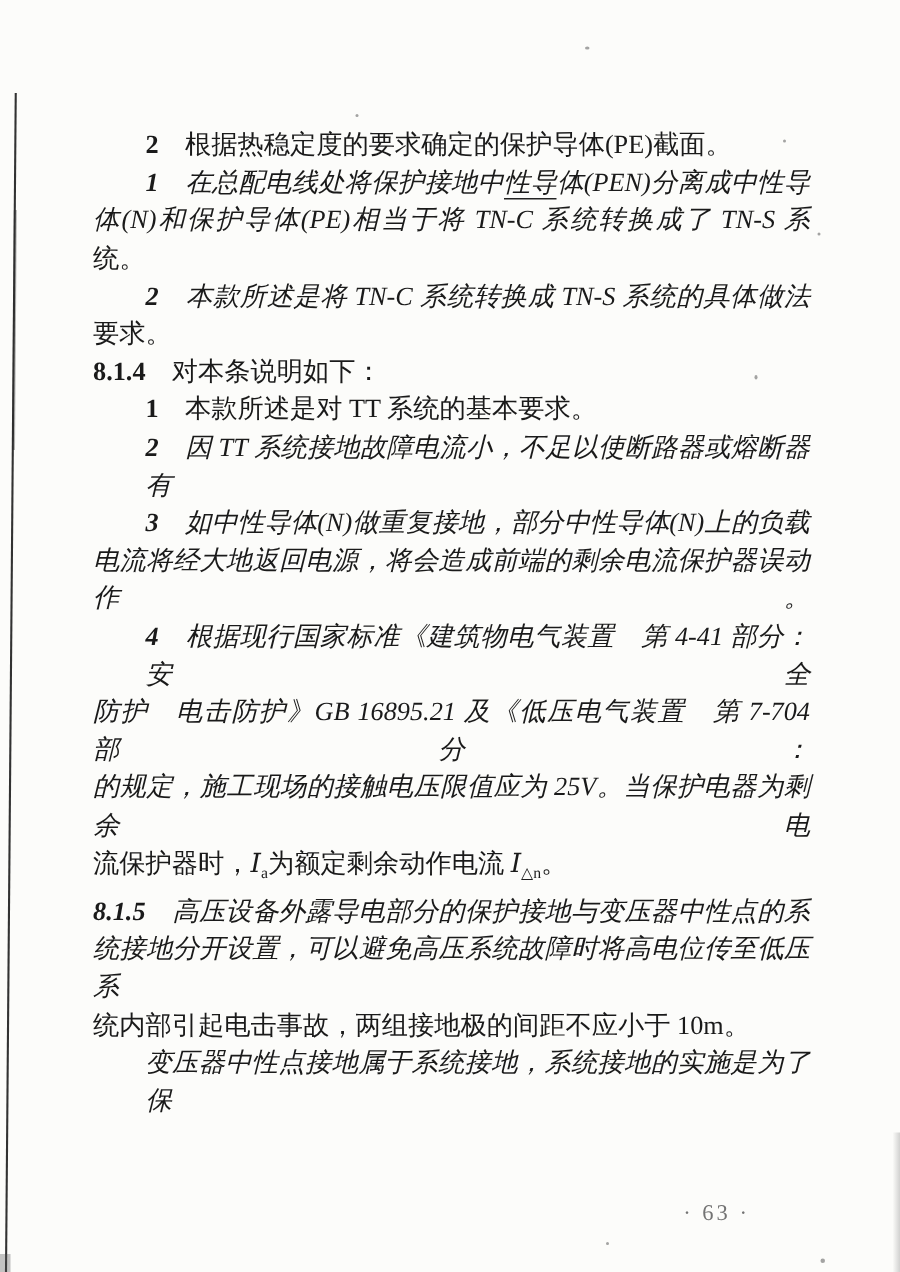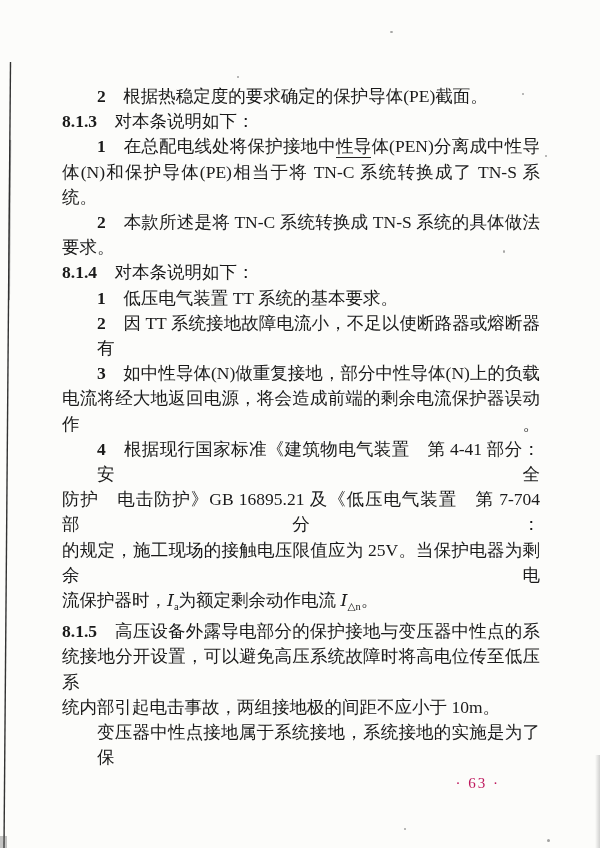--- a/index.html
+++ b/index.html
@@ -6,30 +6,30 @@
   body{width:600px;height:848px;background:#fbfbf8;}
   .page{
     position:relative;width:600px;height:848px;background:#fcfcfa;overflow:hidden;
     font-family:"Liberation Serif","DejaVu Serif",serif;
   }
   .content{position:absolute;left:62px;top:84px;width:478px;}
   .line{
     font-size:17.5px;line-height:25.2px;color:#1a1a1a;
     text-align:justify;text-align-last:left;white-space:normal;
   }
-  .line.fill{text-align-last:justify;}
+  .line.fill{text-align-last:justify;font-style:italic;}
   .line.ind2{padding-left:35px;}
   .seg-n{font-weight:bold;}
   .seg-t{font-weight:normal;}
   .seg-u{border-bottom:1.6px solid #222;padding-bottom:0.5px;}
   .seg-i{font-style:italic;font-family:"DejaVu Serif","Liberation Serif",serif;}
   .seg-s{font-size:10.5px;vertical-align:-4px;}
   .pagenum{
-    position:absolute;top:775px;right:100px;
-    font-size:15px;letter-spacing:2px;color:#be185d;
+    position:absolute;top:801px;right:100px;
+    font-size:15px;letter-spacing:2px;color:#737373;
   }
   .edge-line-svg{position:absolute;left:0;top:0;pointer-events:none;}
   .speck{position:absolute;background:#4a4a4a;border-radius:50%;opacity:.5;}
   .edge-shade{
     position:absolute;right:0;top:755px;width:5px;height:93px;
     background:linear-gradient(to left, rgba(110,110,110,.3), rgba(110,110,110,0));
   }
   .corner-smudge{
     position:absolute;left:0;top:836px;width:7px;height:12px;
     background:rgba(90,90,90,.35);
@@ -40,28 +40,27 @@
 
 <div class="page">
 
   <svg class="edge-line-svg" width="600" height="848" viewBox="0 0 600 848" aria-hidden="true">
     <line x1="10.5" y1="62" x2="4" y2="848" stroke="#1d1d1d" stroke-width="1.4" opacity="0.9"></line>
     <line x1="10.2" y1="140" x2="9" y2="300" stroke="#2a2a2a" stroke-width="2" opacity="0.35"></line>
   </svg>
 
   <div class="content">
       <div class="line ind2"><span class="seg-n">2</span><span class="seg-t">　根据热稳定度的要求确定的保护导体(PE)截面。</span></div>
-      <div class="line"><span class="seg-n">8.1.3</span><span class="seg-t">　对本条说明如下：</span></div>
       <div class="line ind2 fill"><span class="seg-n">1</span><span class="seg-t">　在总配电线处将保护接地中</span><span class="seg-u">性导</span><span class="seg-t">体(PEN)分离成中性导</span></div>
       <div class="line fill"><span class="seg-t">体(N)和保护导体(PE)相当于将 TN-C 系统转换成了 TN-S 系</span></div>
       <div class="line"><span class="seg-t">统。</span></div>
       <div class="line ind2 fill"><span class="seg-n">2</span><span class="seg-t">　本款所述是将 TN-C 系统转换成 TN-S 系统的具体做法</span></div>
       <div class="line"><span class="seg-t">要求。</span></div>
       <div class="line"><span class="seg-n">8.1.4</span><span class="seg-t">　对本条说明如下：</span></div>
-      <div class="line ind2"><span class="seg-n">1</span><span class="seg-t">　低压电气装置 TT 系统的基本要求。</span></div>
+      <div class="line ind2"><span class="seg-n">1</span><span class="seg-t">　本款所述是对 TT 系统的基本要求。</span></div>
       <div class="line ind2 fill"><span class="seg-n">2</span><span class="seg-t">　因 TT 系统接地故障电流小，不足以使断路器或熔断器有</span></div>
       <div class="line ind2 fill"><span class="seg-n">3</span><span class="seg-t">　如中性导体(N)做重复接地，部分中性导体(N)上的负载</span></div>
       <div class="line fill"><span class="seg-t">电流将经大地返回电源，将会造成前端的剩余电流保护器误动作。</span></div>
       <div class="line ind2 fill"><span class="seg-n">4</span><span class="seg-t">　根据现行国家标准《建筑物电气装置　第 4-41 部分：安全</span></div>
       <div class="line fill"><span class="seg-t">防护　电击防护》GB 16895.21 及《低压电气装置　第 7-704 部分：</span></div>
       <div class="line fill"><span class="seg-t">的规定，施工现场的接触电压限值应为 25V。当保护电器为剩余电</span></div>
       <div class="line"><span class="seg-t">流保护器时，</span><span class="seg-i">I</span><span class="seg-s">a</span><span class="seg-t">为额定剩余动作电流 </span><span class="seg-i">I</span><span class="seg-s">△n</span><span class="seg-t">。</span></div>
       <div class="line fill"><span class="seg-n">8.1.5</span><span class="seg-t">　高压设备外露导电部分的保护接地与变压器中性点的系</span></div>
       <div class="line fill"><span class="seg-t">统接地分开设置，可以避免高压系统故障时将高电位传至低压系</span></div>
       <div class="line"><span class="seg-t">统内部引起电击事故，两组接地极的间距不应小于 10m。</span></div>

